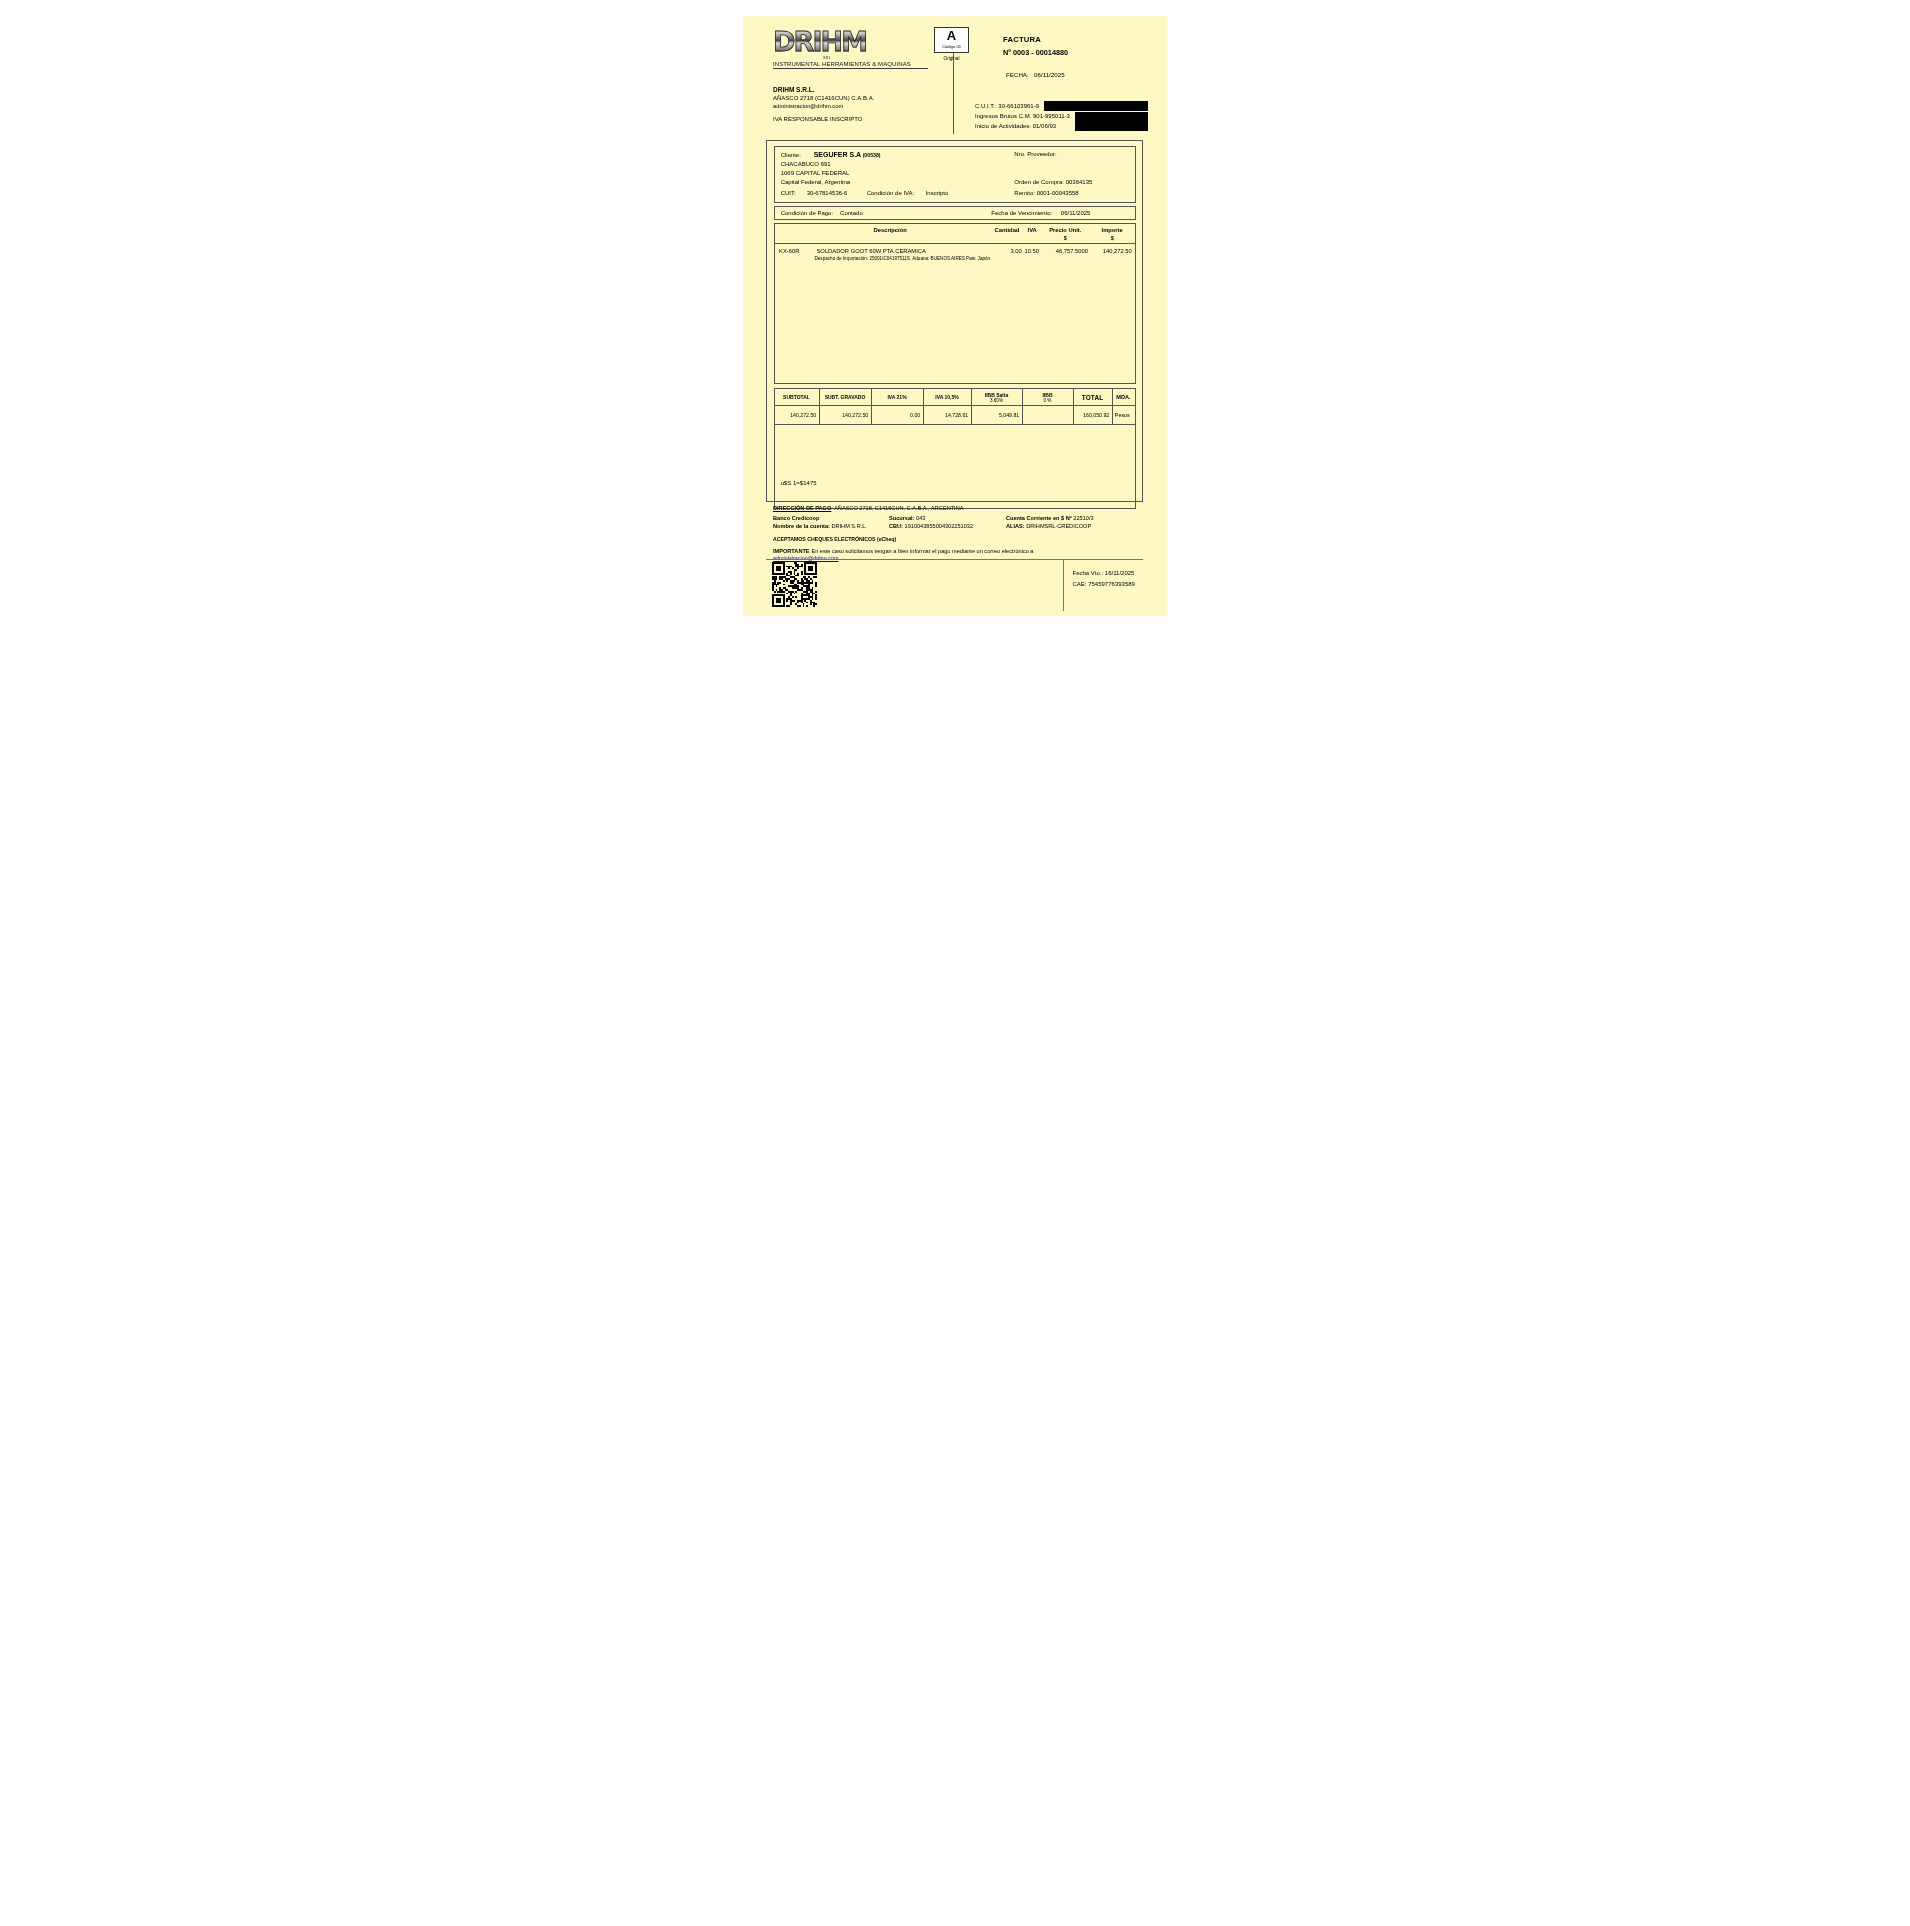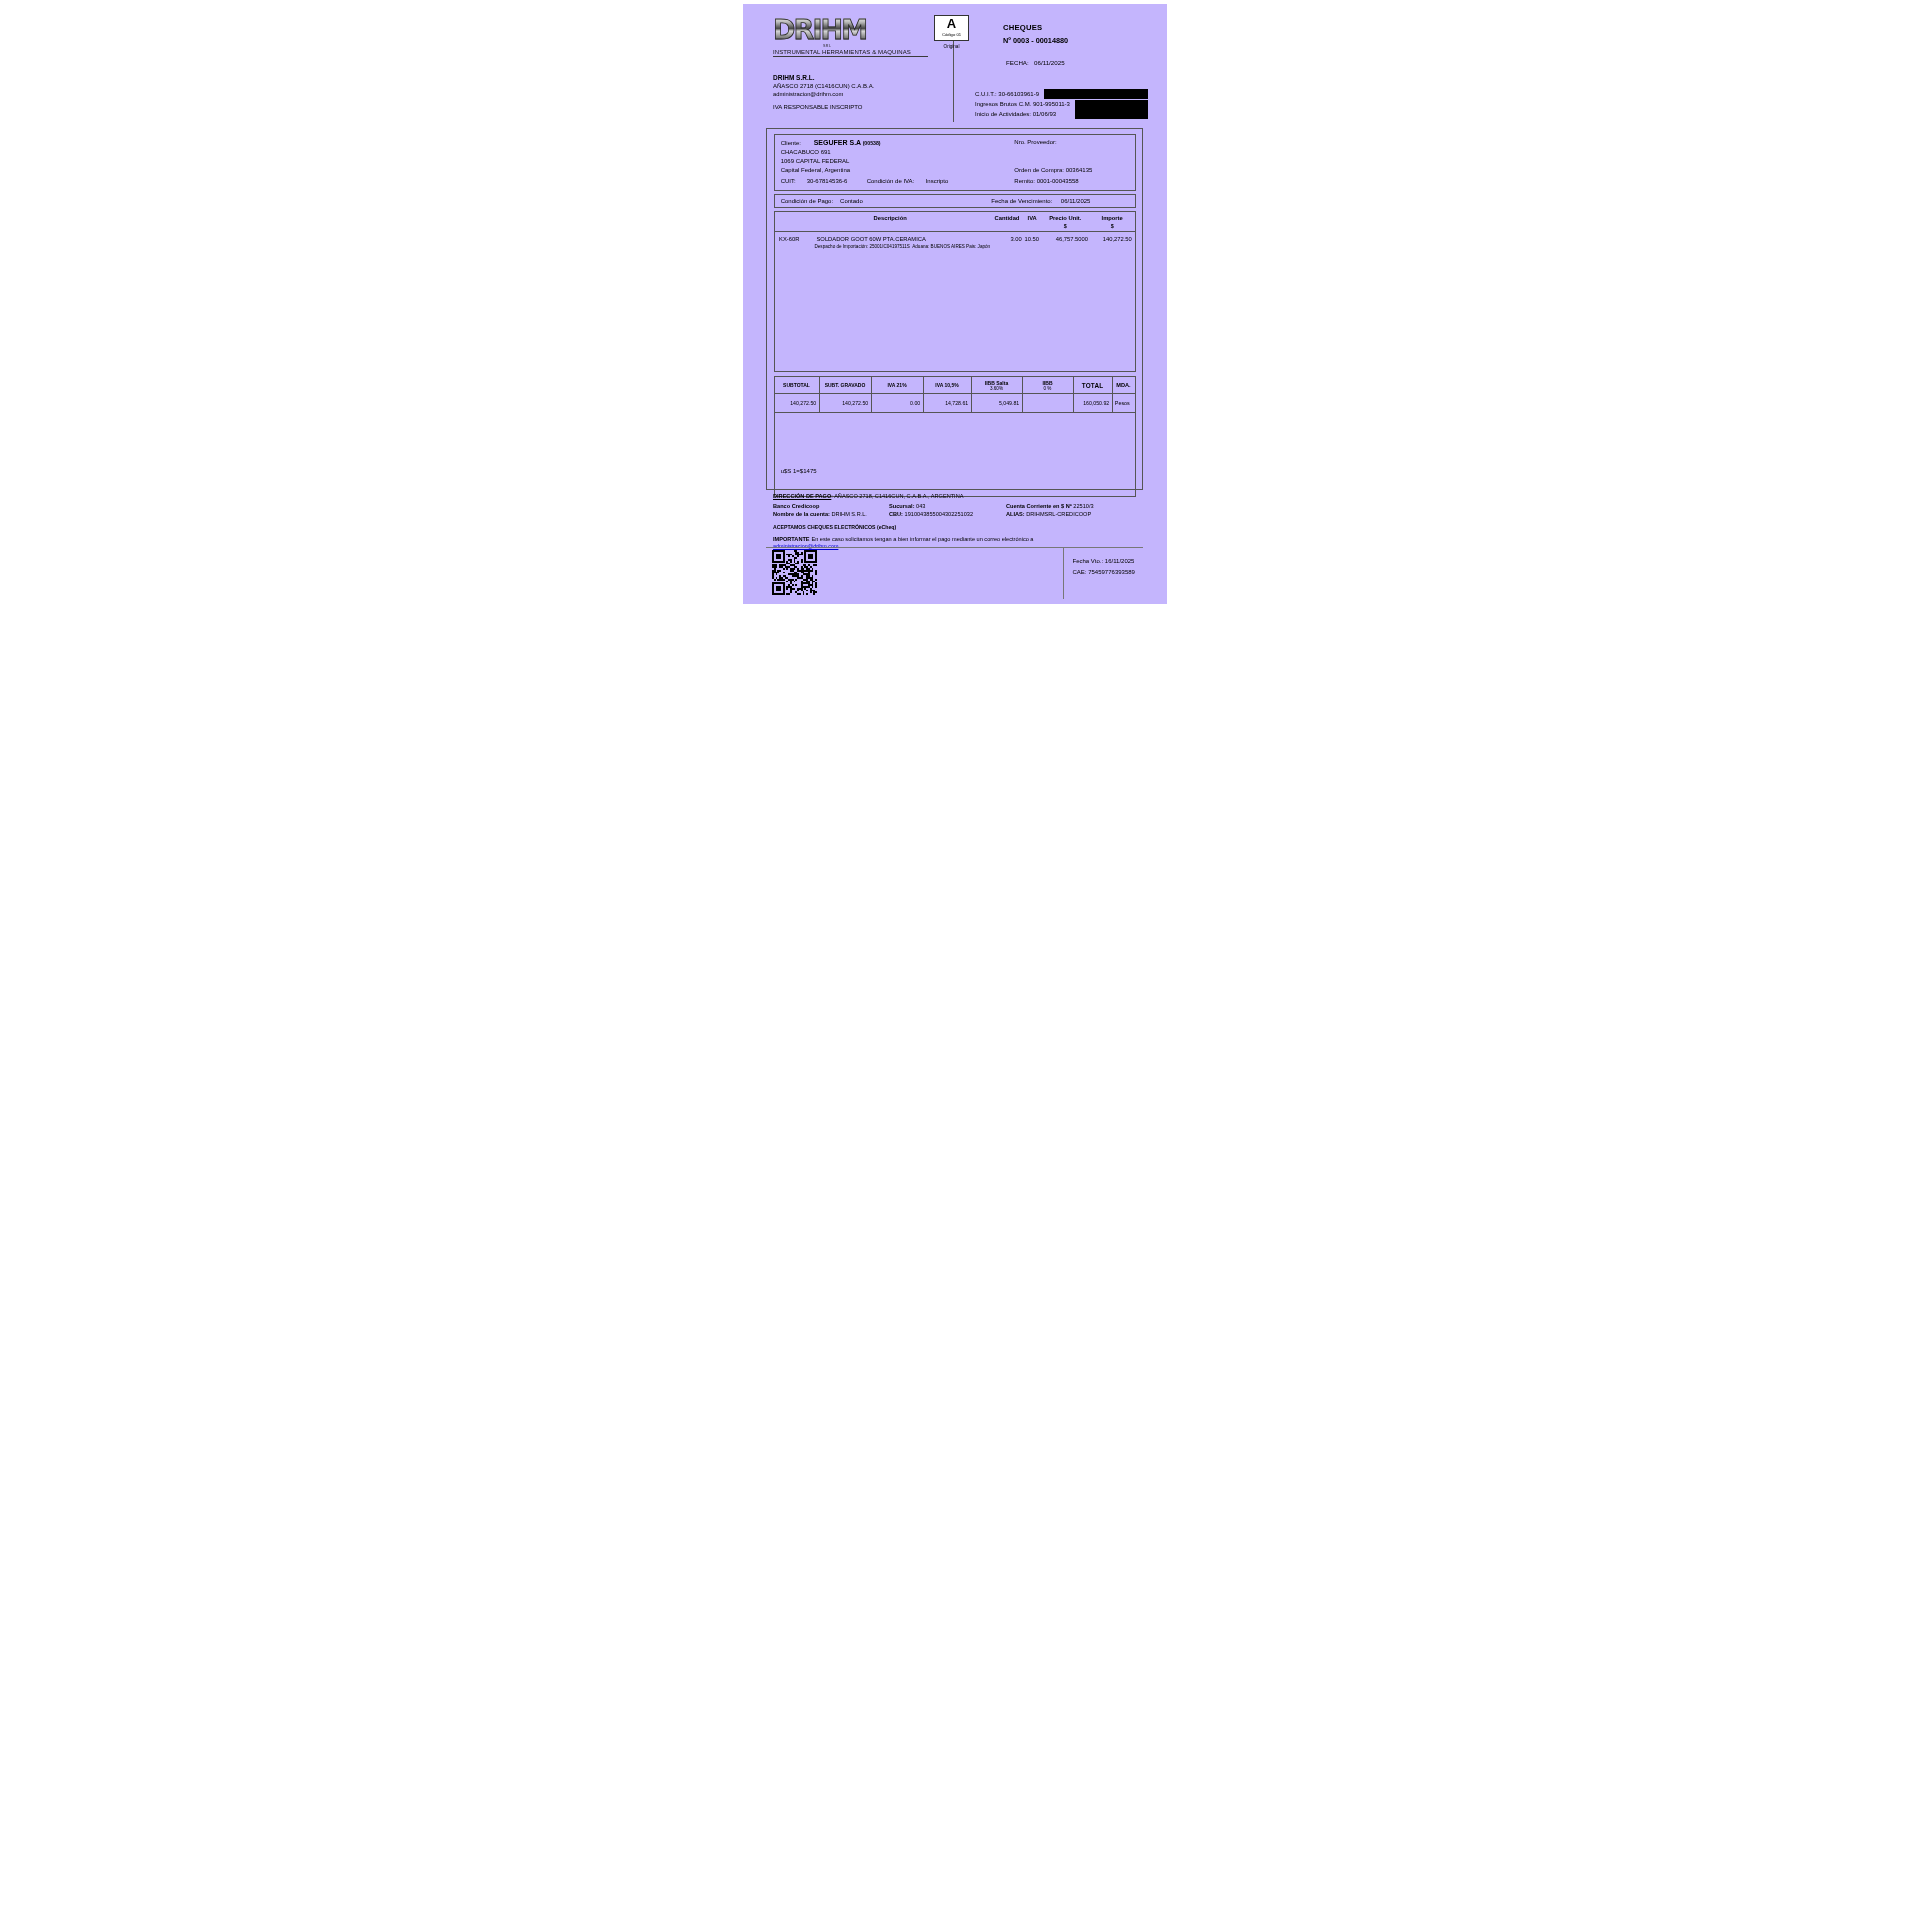--- a/index.html
+++ b/index.html
@@ -1,25 +1,25 @@
 <!DOCTYPE html>
 <html lang="es" style="font-size:6.2px"><head>
 <meta charset="utf-8">
 <style>
   * { margin: 0; padding: 0; box-sizing: border-box; }
   html, body { background: #ffffff; }
   .page {
     position: relative;
     width: 424px;
     height: 600px;
-    background: #c4b5fd;
+    background: #fef9c3;
     font-family: "Liberation Sans", sans-serif;
     color: #000;
     overflow: hidden;
-    margin: 4px auto;
+    margin: 16px auto;
   }
 
   
   .header { position: absolute; top: 0; left: 0; width: 100%; height: 121px; }
 
   .logo-area { position: absolute; left: 30px; top: 11.6px; width: 155px; }
   .logo-text {
     font-family: "DejaVu Sans", sans-serif;
     font-weight: bold;
     font-size: 27px;
@@ -164,21 +164,21 @@
     <div class="header-vline"></div>
 
     <div class="a-box">
       <div class="a-box-inner">
         <div class="a-letter">A</div>
         <div class="a-code">Código 01</div>
       </div>
       <div class="a-original">Original</div>
     </div>
 
-    <div class="doc-title">CHEQUES</div>
+    <div class="doc-title">FACTURA</div>
     <div class="doc-number">Nº 0003 - 00014880</div>
     <div class="doc-date">
       <span>FECHA:</span><span class="doc-date-value">06/11/2025</span>
     </div>
 
     <div class="company-left">
       <div class="co-name">DRIHM S.R.L.</div>
       <div class="co-line">AÑASCO 2718 (C1416CUN) C.A.B.A.</div>
       <div class="co-line co-email">administracion@drihm.com</div>
       <div class="co-line co-iva">IVA RESPONSABLE INSCRIPTO</div>

